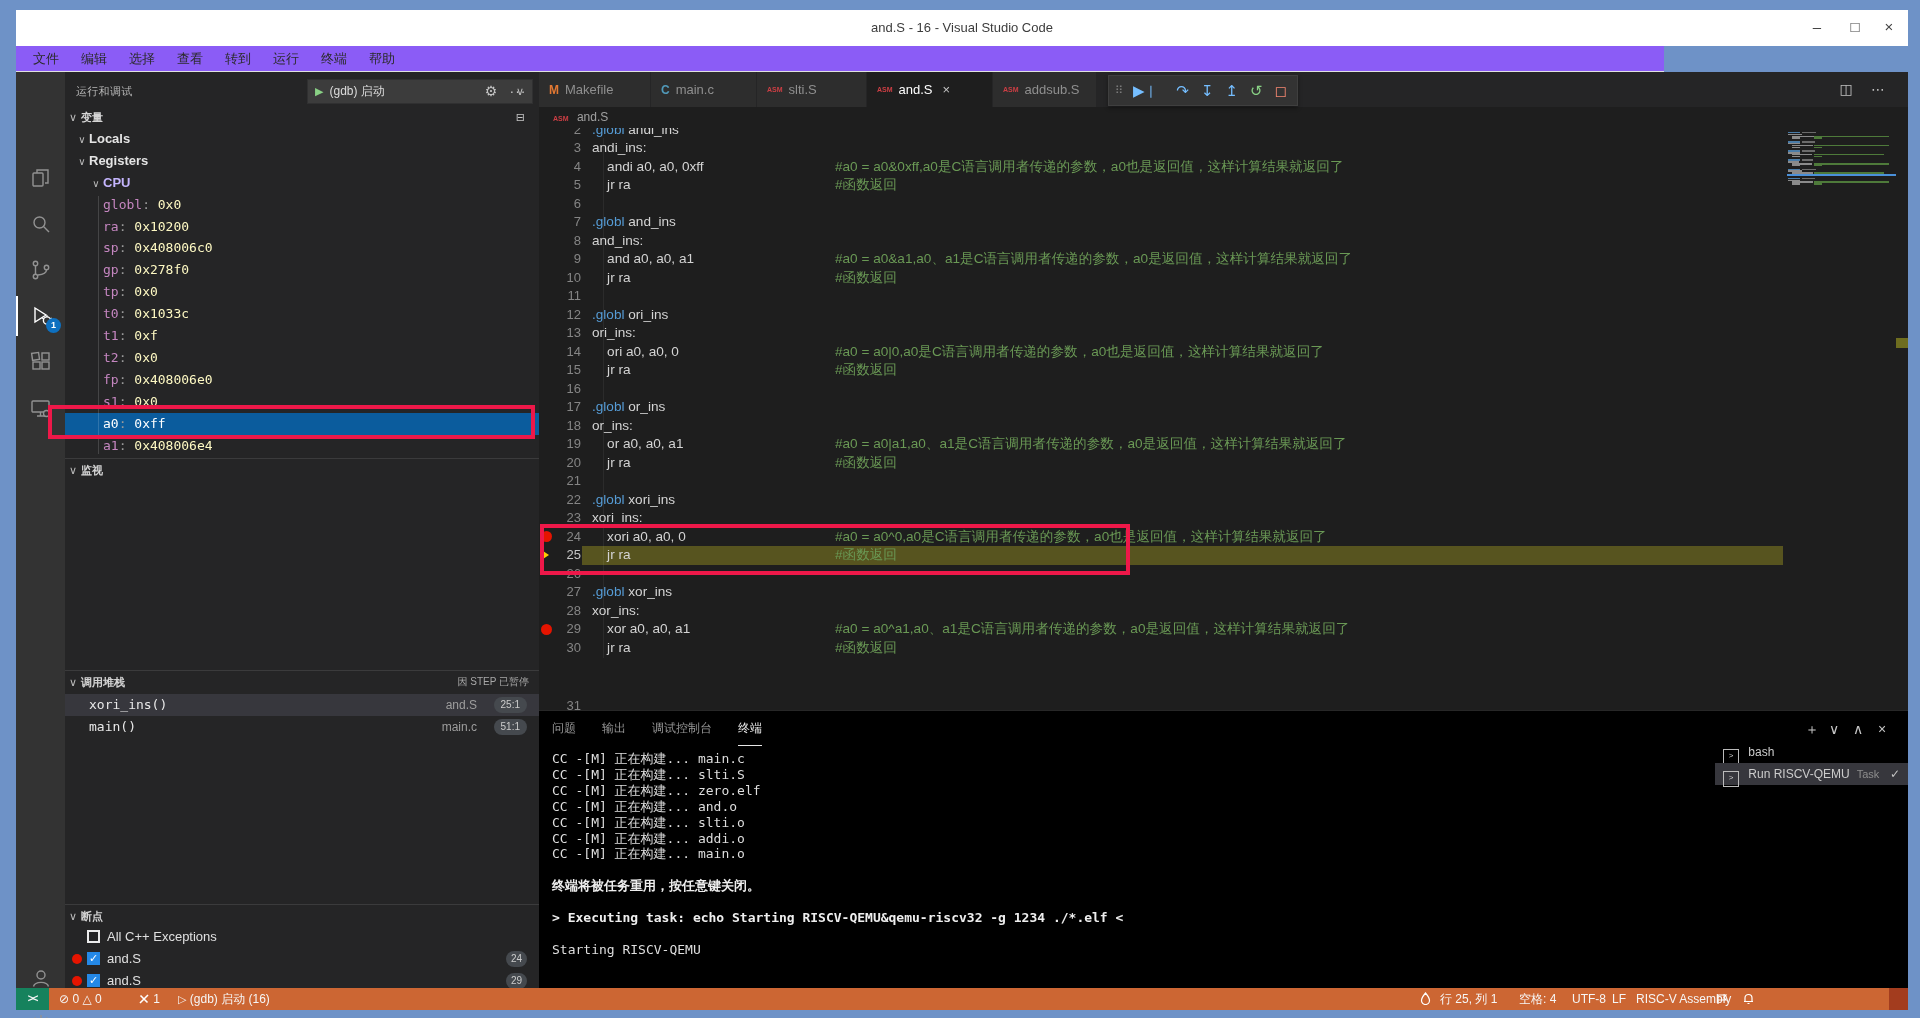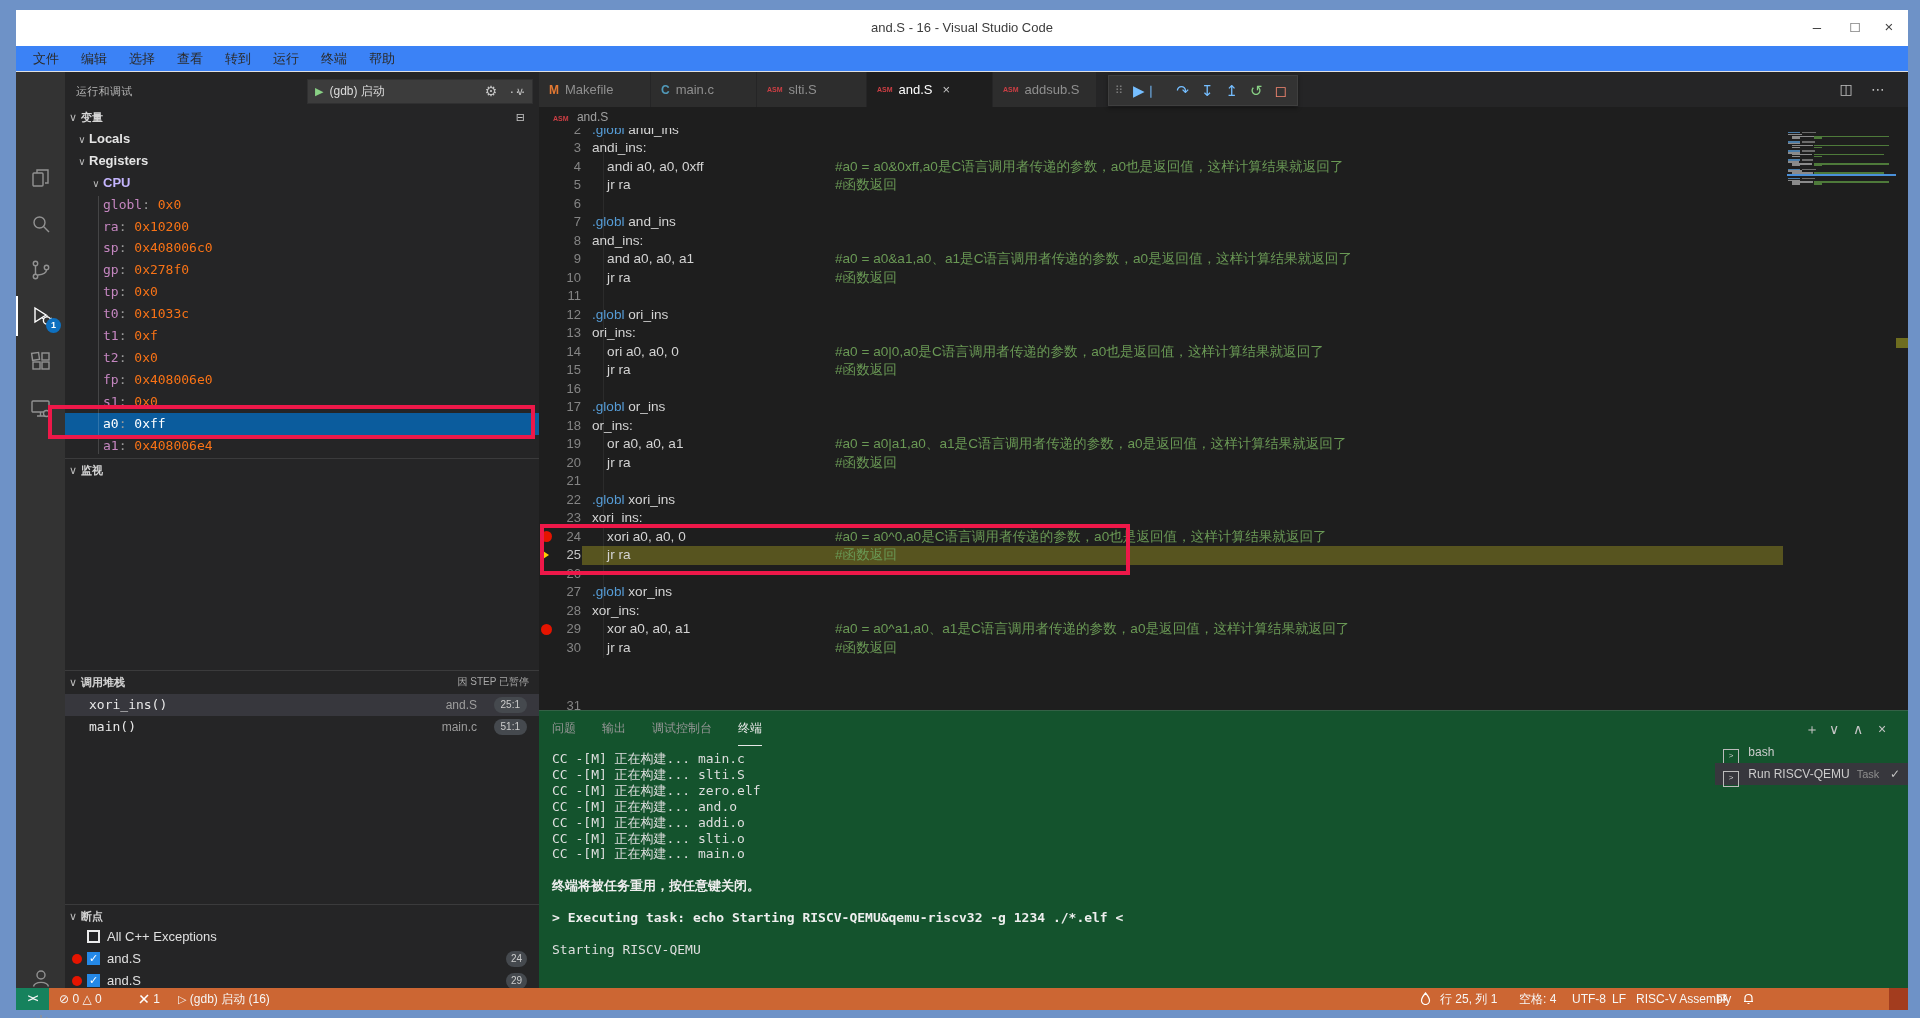--- a/index.html
+++ b/index.html
@@ -5,21 +5,21 @@
   html,body{margin:0;padding:0;background:#444;}
   #frame{position:relative;width:1920px;height:1018px;background:#6e92c7;overflow:hidden;
          font-family:"Liberation Sans","DejaVu Sans",sans-serif;-webkit-font-smoothing:antialiased;}
   .abs{position:absolute;}
   .mono{font-family:"DejaVu Sans Mono",monospace;}
 
   
   #titlebar{left:16px;top:10px;width:1892px;height:36px;background:#ffffff;}
   #window-title{width:100%;text-align:center;line-height:36px;font-size:13px;color:#3c3c3c;}
   .winctl{top:0;width:30px;height:36px;line-height:34px;text-align:center;color:#444;font-size:15px;}
-  #menubar{left:16px;top:46px;width:1892px;height:26px;background:#3b82f6;border-bottom:1px solid #e0e0e0;}
+  #menubar{left:16px;top:46px;width:1648px;height:26px;background:#8b5cf6;border-bottom:1px solid #e0e0e0;}
   .menu-item{display:inline-block;margin:0 7px;line-height:26px;font-size:13px;color:#2b2b2b;padding:0 4px;}
   #menubar{padding-left:6px;box-sizing:border-box;}
 
   
   #activitybar{left:16px;top:72px;width:49px;height:916px;background:#333333;}
   .act-icon{left:0;width:49px;height:40px;display:flex;align-items:center;justify-content:center;color:#9a9a9a;}
   .act-icon svg{stroke:#929292;fill:none;stroke-width:1.4;}
   .act-icon.active svg{stroke:#ffffff;}
   .act-icon.active{border-left:2px solid #fff;box-sizing:border-box;}
   .badge{position:absolute;background:#0e70c0;color:#fff;border-radius:50%;width:15px;height:15px;
@@ -34,21 +34,21 @@
   #debug-config .chev{margin-left:auto;margin-right:8px;color:#bbb;font-size:11px;}
   .side-gear{left:414px;top:7px;width:24px;height:25px;text-align:center;line-height:25px;color:#c5c5c5;font-size:14px;}
   .side-dots{left:441px;top:7px;width:24px;height:25px;text-align:center;line-height:25px;color:#c5c5c5;font-size:14px;letter-spacing:1px;}
 
   .sec-head{left:0;width:474px;height:22px;line-height:22px;font-size:11px;font-weight:bold;color:#d4d4d4;
             border-top:1px solid rgba(128,128,128,.25);box-sizing:border-box;}
   .sec-head .chev{display:inline-block;width:16px;text-align:center;font-weight:normal;color:#bbb;}
   .tree-row{left:0;width:474px;height:22px;line-height:22px;font-size:13px;white-space:pre;}
   .tree-row .chev{display:inline-block;width:14px;color:#bbb;font-size:10px;text-align:center;}
   .grp{font-weight:bold;color:#e4e4e4;}
-  .reg-name{color:#c586c0;} .reg-val{color:#f97316;}
+  .reg-name{color:#c586c0;} .reg-val{color:#fef9c3;}
   .row-sel{background:#0b5c9d;} .row-sel .reg-name,.row-sel .reg-val{color:#ffffff;}
   .cs-row{left:0;width:474px;height:22px;line-height:22px;font-size:13px;color:#e8e8e8;}
   .cs-file{position:absolute;right:62px;color:#9d9d9d;font-size:12px;}
   .cs-badge{position:absolute;right:12px;top:3px;background:#45494e;border-radius:9px;padding:0 7px;
             height:16px;line-height:16px;font-size:10px;color:#cccccc;}
   .paused-label{position:absolute;right:10px;font-size:10px;font-weight:normal;color:#a8a8a8;}
   .bp-row{left:0;width:474px;height:22px;line-height:22px;font-size:13px;color:#e0e0e0;}
   .bp-dot{position:absolute;left:7px;top:6px;width:10px;height:10px;border-radius:50%;background:#e51400;}
   .cbx{position:absolute;left:22px;top:4px;width:13px;height:13px;box-sizing:border-box;}
   .cbx.unchecked{border:2px solid #ececec;background:transparent;}
@@ -86,21 +86,21 @@
   .cur-glyph{position:absolute;left:1px;top:3px;width:0;height:0;border-left:9px solid #ffcc00;
              border-top:6px solid transparent;border-bottom:6px solid transparent;}
   #cur-line-bg{left:43px;width:1201px;height:18.5px;background:#57541f;}
   #indent-guide{left:64px;top:10px;width:1px;height:520px;background:rgba(255,255,255,.06);}
   #minimap{left:1248px;top:2px;width:109px;height:578px;}
   .mm-seg{position:absolute;height:1.4px;}
   #mm-viewline{position:absolute;left:0;width:109px;height:1.6px;background:#4a90d9;}
   #ruler-mark{left:1357px;top:210px;width:12px;height:10px;background:#6e6d1f;}
 
   
-  #panel{left:539px;top:710px;width:1369px;height:278px;background:#14532d;border-top:1px solid rgba(128,128,128,.3);
+  #panel{left:539px;top:710px;width:1369px;height:278px;background:#000000;border-top:1px solid rgba(128,128,128,.3);
          box-sizing:border-box;color:#d8d8d8;}
   .ptab{display:inline-block;margin-right:26px;font-size:12px;color:#969696;line-height:34px;}
   .ptab.active{color:#e7e7e7;border-bottom:1px solid #e7e7e7;}
   #panel-tabs{left:13px;top:0;height:35px;}
   .pan-act{top:8px;width:20px;height:20px;line-height:20px;text-align:center;color:#c5c5c5;font-size:14px;}
   #term-body{left:13px;top:40px;width:1140px;}
   .tline{font-size:13px;line-height:15.9px;white-space:pre;color:#dedede;}
   .tline.b{font-weight:bold;color:#eeeeee;}
   #term-list{left:1176px;top:30px;width:193px;}
   .tl-row{height:22px;line-height:22px;font-size:12px;color:#cccccc;position:relative;padding-left:8px;box-sizing:border-box;}
@@ -484,22 +484,22 @@
     <div id="panel-tabs" class="abs"><span class="ptab">问题</span><span class="ptab">输出</span><span class="ptab">调试控制台</span><span class="ptab active">终端</span></div>
     <div class="abs pan-act" style="right:86px;">＋</div>
     <div class="abs pan-act" style="right:64px;">∨</div>
     <div class="abs pan-act" style="right:40px;">∧</div>
     <div class="abs pan-act" style="right:16px;">×</div>
     <div id="term-body" class="abs mono">
         <div class="tline">CC -[M] 正在构建... main.c</div>
         <div class="tline">CC -[M] 正在构建... slti.S</div>
         <div class="tline">CC -[M] 正在构建... zero.elf</div>
         <div class="tline">CC -[M] 正在构建... and.o</div>
+        <div class="tline">CC -[M] 正在构建... slti.o</div>
         <div class="tline">CC -[M] 正在构建... addi.o</div>
-        <div class="tline">CC -[M] 正在构建... slti.o</div>
         <div class="tline">CC -[M] 正在构建... main.o</div>
         <div class="tline">&nbsp;</div>
         <div class="tline b">终端将被任务重用，按任意键关闭。</div>
         <div class="tline">&nbsp;</div>
         <div class="tline b">&gt; Executing task: echo Starting RISCV-QEMU&amp;qemu-riscv32 -g 1234 ./*.elf &lt;</div>
         <div class="tline">&nbsp;</div>
         <div class="tline">Starting RISCV-QEMU</div>
       </div>
     <div id="term-list" class="abs">
         <div class="tl-row"><span class="tl-ic">&gt;</span>

